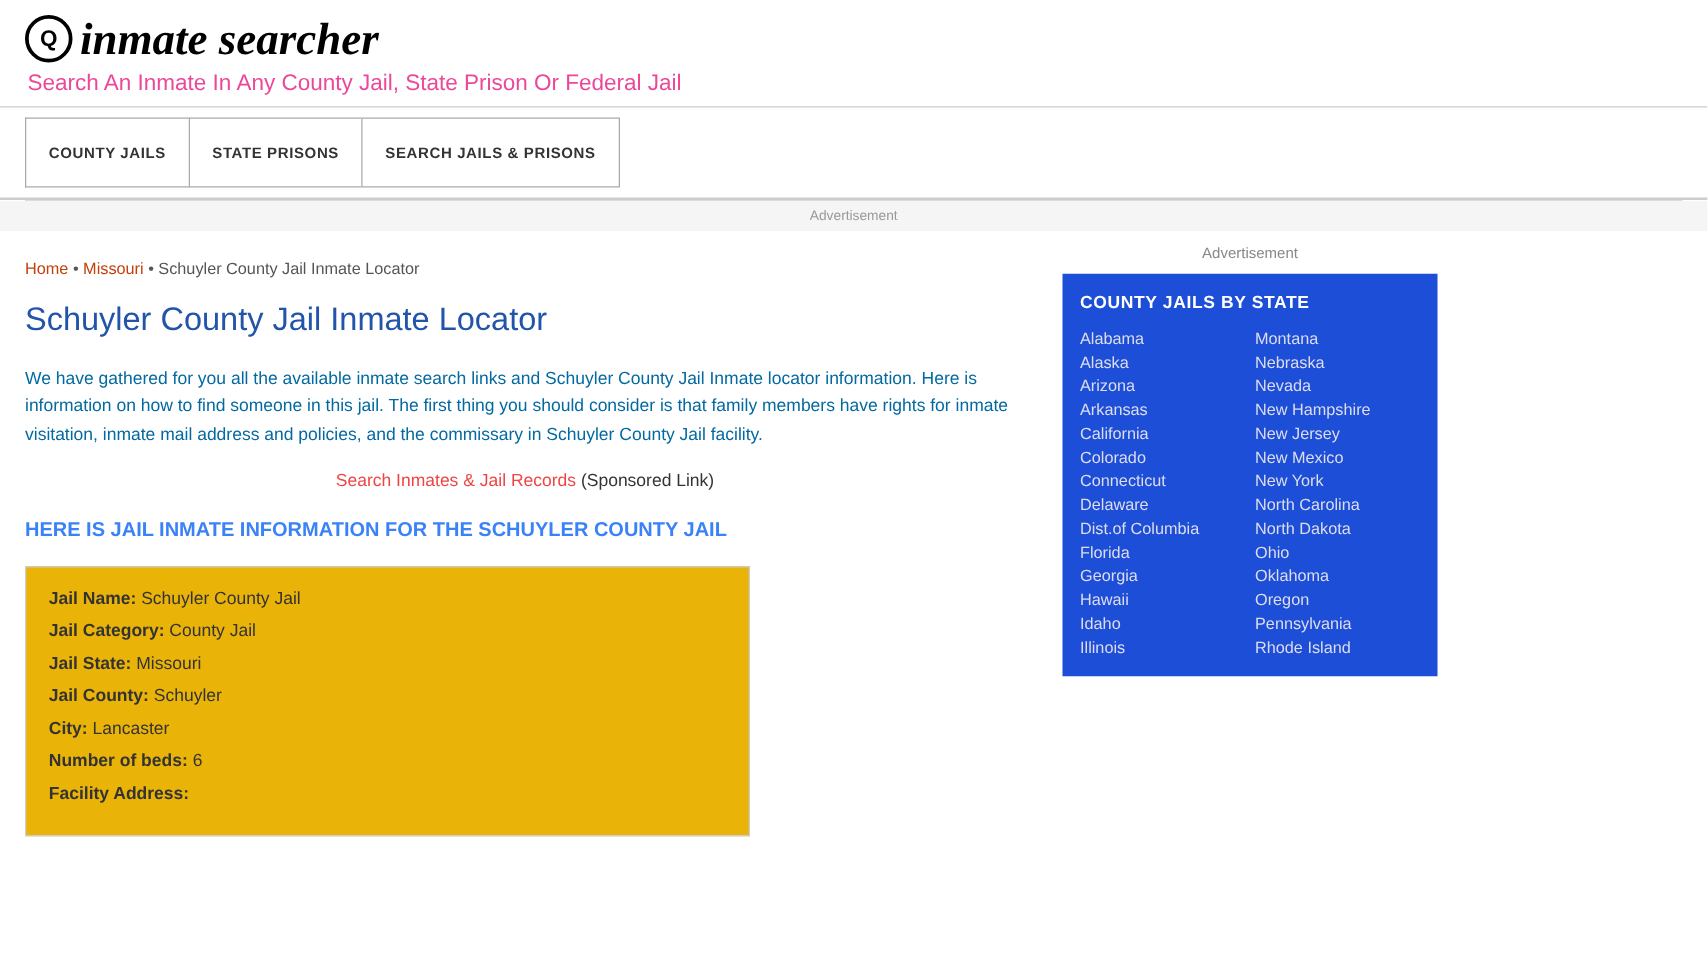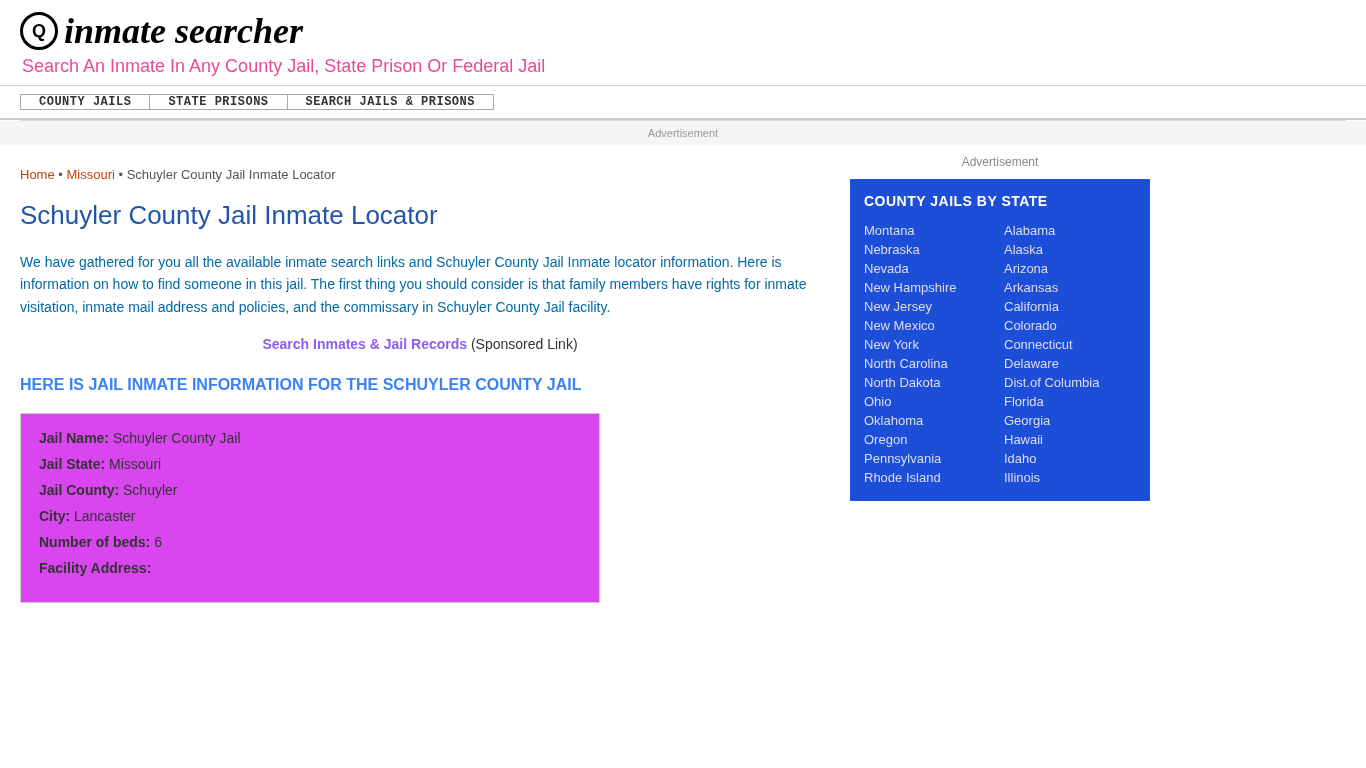--- a/index.html
+++ b/index.html
@@ -12,52 +12,51 @@
       width: 38px; height: 38px; border: 3px solid #000; border-radius: 50%;
       display: flex; align-items: center; justify-content: center;
       font-size: 18px; font-weight: bold; color: #000; background: #fff;
     }
     #logo-text { font-family: 'Georgia', serif; font-size: 36px; font-weight: bold; color: #000; font-style: italic; }
     #tagline { font-size: 18px; color: #ec4899; margin-top: 4px; margin-left: 2px; }
 
     
     #nav { padding: 8px 20px; border-bottom: 2px solid #ccc; display: flex; gap: 0; }
     .nav-btn {
-      border: 1px solid #aaa; padding: 0 18px; font-size: 12px; font-weight: bold;
+      border: 1px solid #aaa; padding: 20px 18px; font-size: 12px; font-weight: bold;
       color: #333; background: #fff; cursor: pointer; letter-spacing: 0.5px;
       text-transform: uppercase;
-      font-family: Liberation Mono, monospace;
     }
     .nav-btn:not(:last-child) { border-right: none; }
 
     
     #content-area { display: flex; padding: 0 20px; max-width: 1366px; }
     #main-content { flex: 1; padding: 10px 20px 20px 0; max-width: 820px; }
     #sidebar { width: 310px; padding: 10px 0 0 10px; flex-shrink: 0; }
 
     
     #breadcrumb { font-size: 13px; margin: 12px 0 18px 0; color: #555; }
     #breadcrumb a { color: #c2410c; text-decoration: none; }
 
     
     #page-title { font-size: 26px; color: #2255aa; font-weight: normal; margin-bottom: 16px; padding-bottom: 4px; }
 
     
     #description { font-size: 14px; line-height: 1.6; color: #0369a1; margin-bottom: 18px; }
 
     
     #sponsored-link { text-align: center; margin-bottom: 22px; }
-    #sponsored-link a { color: #8b5cf6; font-weight: bold; font-size: 14px; text-decoration: none; }
+    #sponsored-link a { color: #ef4444; font-weight: normal; font-size: 14px; text-decoration: none; }
     #sponsored-text { color: #555; font-style: italic; font-size: 13px; }
 
     
     #subheading { color: #3b82f6; font-size: 16px; font-weight: bold; text-transform: uppercase; margin-bottom: 16px; line-height: 1.4; }
 
     
-    #info-box { border: 1px solid #ccc; padding: 16px 18px; background: #d946ef; max-width: 580px; }
+    #info-box { border: 1px solid #ccc; padding: 16px 18px; background: #eab308; max-width: 580px; }
     .info-row { margin-bottom: 10px; font-size: 14px; }
     .info-label { font-weight: bold; }
     .info-value { font-weight: normal; }
 
     
     #sidebar-ad { text-align: center; color: #888; font-size: 12px; margin-bottom: 10px; }
     #county-jails-box { background: #1d4ed8; padding: 14px; }
     #county-jails-title { color: #fff; font-size: 14px; font-weight: bold; text-transform: uppercase; margin-bottom: 12px; letter-spacing: 0.5px; }
     #states-grid { display: grid; grid-template-columns: 1fr 1fr; gap: 4px 8px; }
     .state-item { color: #dde; font-size: 13px; cursor: pointer; padding: 2px 0; }
@@ -111,20 +110,24 @@
     </div>
 
     <div id="subheading">HERE IS JAIL INMATE INFORMATION FOR THE SCHUYLER COUNTY JAIL</div>
 
     <div id="info-box">
       <div class="info-row">
         <span class="info-label">Jail Name:</span>
         <span class="info-value"> </span><span>Schuyler County Jail</span>
       </div>
       <div class="info-row">
+        <span class="info-label">Jail Category:</span>
+        <span class="info-value"> </span><span>County Jail</span>
+      </div>
+      <div class="info-row">
         <span class="info-label">Jail State:</span>
         <span class="info-value"> </span><span>Missouri</span>
       </div>
       <div class="info-row">
         <span class="info-label">Jail County:</span>
         <span class="info-value"> </span><span>Schuyler</span>
       </div>
       <div class="info-row">
         <span class="info-label">City:</span>
         <span class="info-value"> </span><span>Lancaster</span>
@@ -140,50 +143,50 @@
 
   </div>
 
   <div id="sidebar">
     <div id="sidebar-ad">Advertisement</div>
 
     <div id="county-jails-box">
       <div id="county-jails-title">COUNTY JAILS BY STATE</div>
       <div id="states-grid">
 
+        <div id="states-left-col">
+            <div class="state-item">Alabama</div>
+            <div class="state-item">Alaska</div>
+            <div class="state-item">Arizona</div>
+            <div class="state-item">Arkansas</div>
+            <div class="state-item">California</div>
+            <div class="state-item">Colorado</div>
+            <div class="state-item">Connecticut</div>
+            <div class="state-item">Delaware</div>
+            <div class="state-item">Dist.of Columbia</div>
+            <div class="state-item">Florida</div>
+            <div class="state-item">Georgia</div>
+            <div class="state-item">Hawaii</div>
+            <div class="state-item">Idaho</div>
+            <div class="state-item">Illinois</div>
+          </div>
+
         <div id="states-right-col">
             <div class="state-item">Montana</div>
             <div class="state-item">Nebraska</div>
             <div class="state-item">Nevada</div>
             <div class="state-item">New Hampshire</div>
             <div class="state-item">New Jersey</div>
             <div class="state-item">New Mexico</div>
             <div class="state-item">New York</div>
             <div class="state-item">North Carolina</div>
             <div class="state-item">North Dakota</div>
             <div class="state-item">Ohio</div>
             <div class="state-item">Oklahoma</div>
             <div class="state-item">Oregon</div>
             <div class="state-item">Pennsylvania</div>
             <div class="state-item">Rhode Island</div>
           </div>
-
-        <div id="states-left-col">
-            <div class="state-item">Alabama</div>
-            <div class="state-item">Alaska</div>
-            <div class="state-item">Arizona</div>
-            <div class="state-item">Arkansas</div>
-            <div class="state-item">California</div>
-            <div class="state-item">Colorado</div>
-            <div class="state-item">Connecticut</div>
-            <div class="state-item">Delaware</div>
-            <div class="state-item">Dist.of Columbia</div>
-            <div class="state-item">Florida</div>
-            <div class="state-item">Georgia</div>
-            <div class="state-item">Hawaii</div>
-            <div class="state-item">Idaho</div>
-            <div class="state-item">Illinois</div>
-          </div>
       </div>
     </div>
   </div>
 
 </div>
 
 </body></html>

